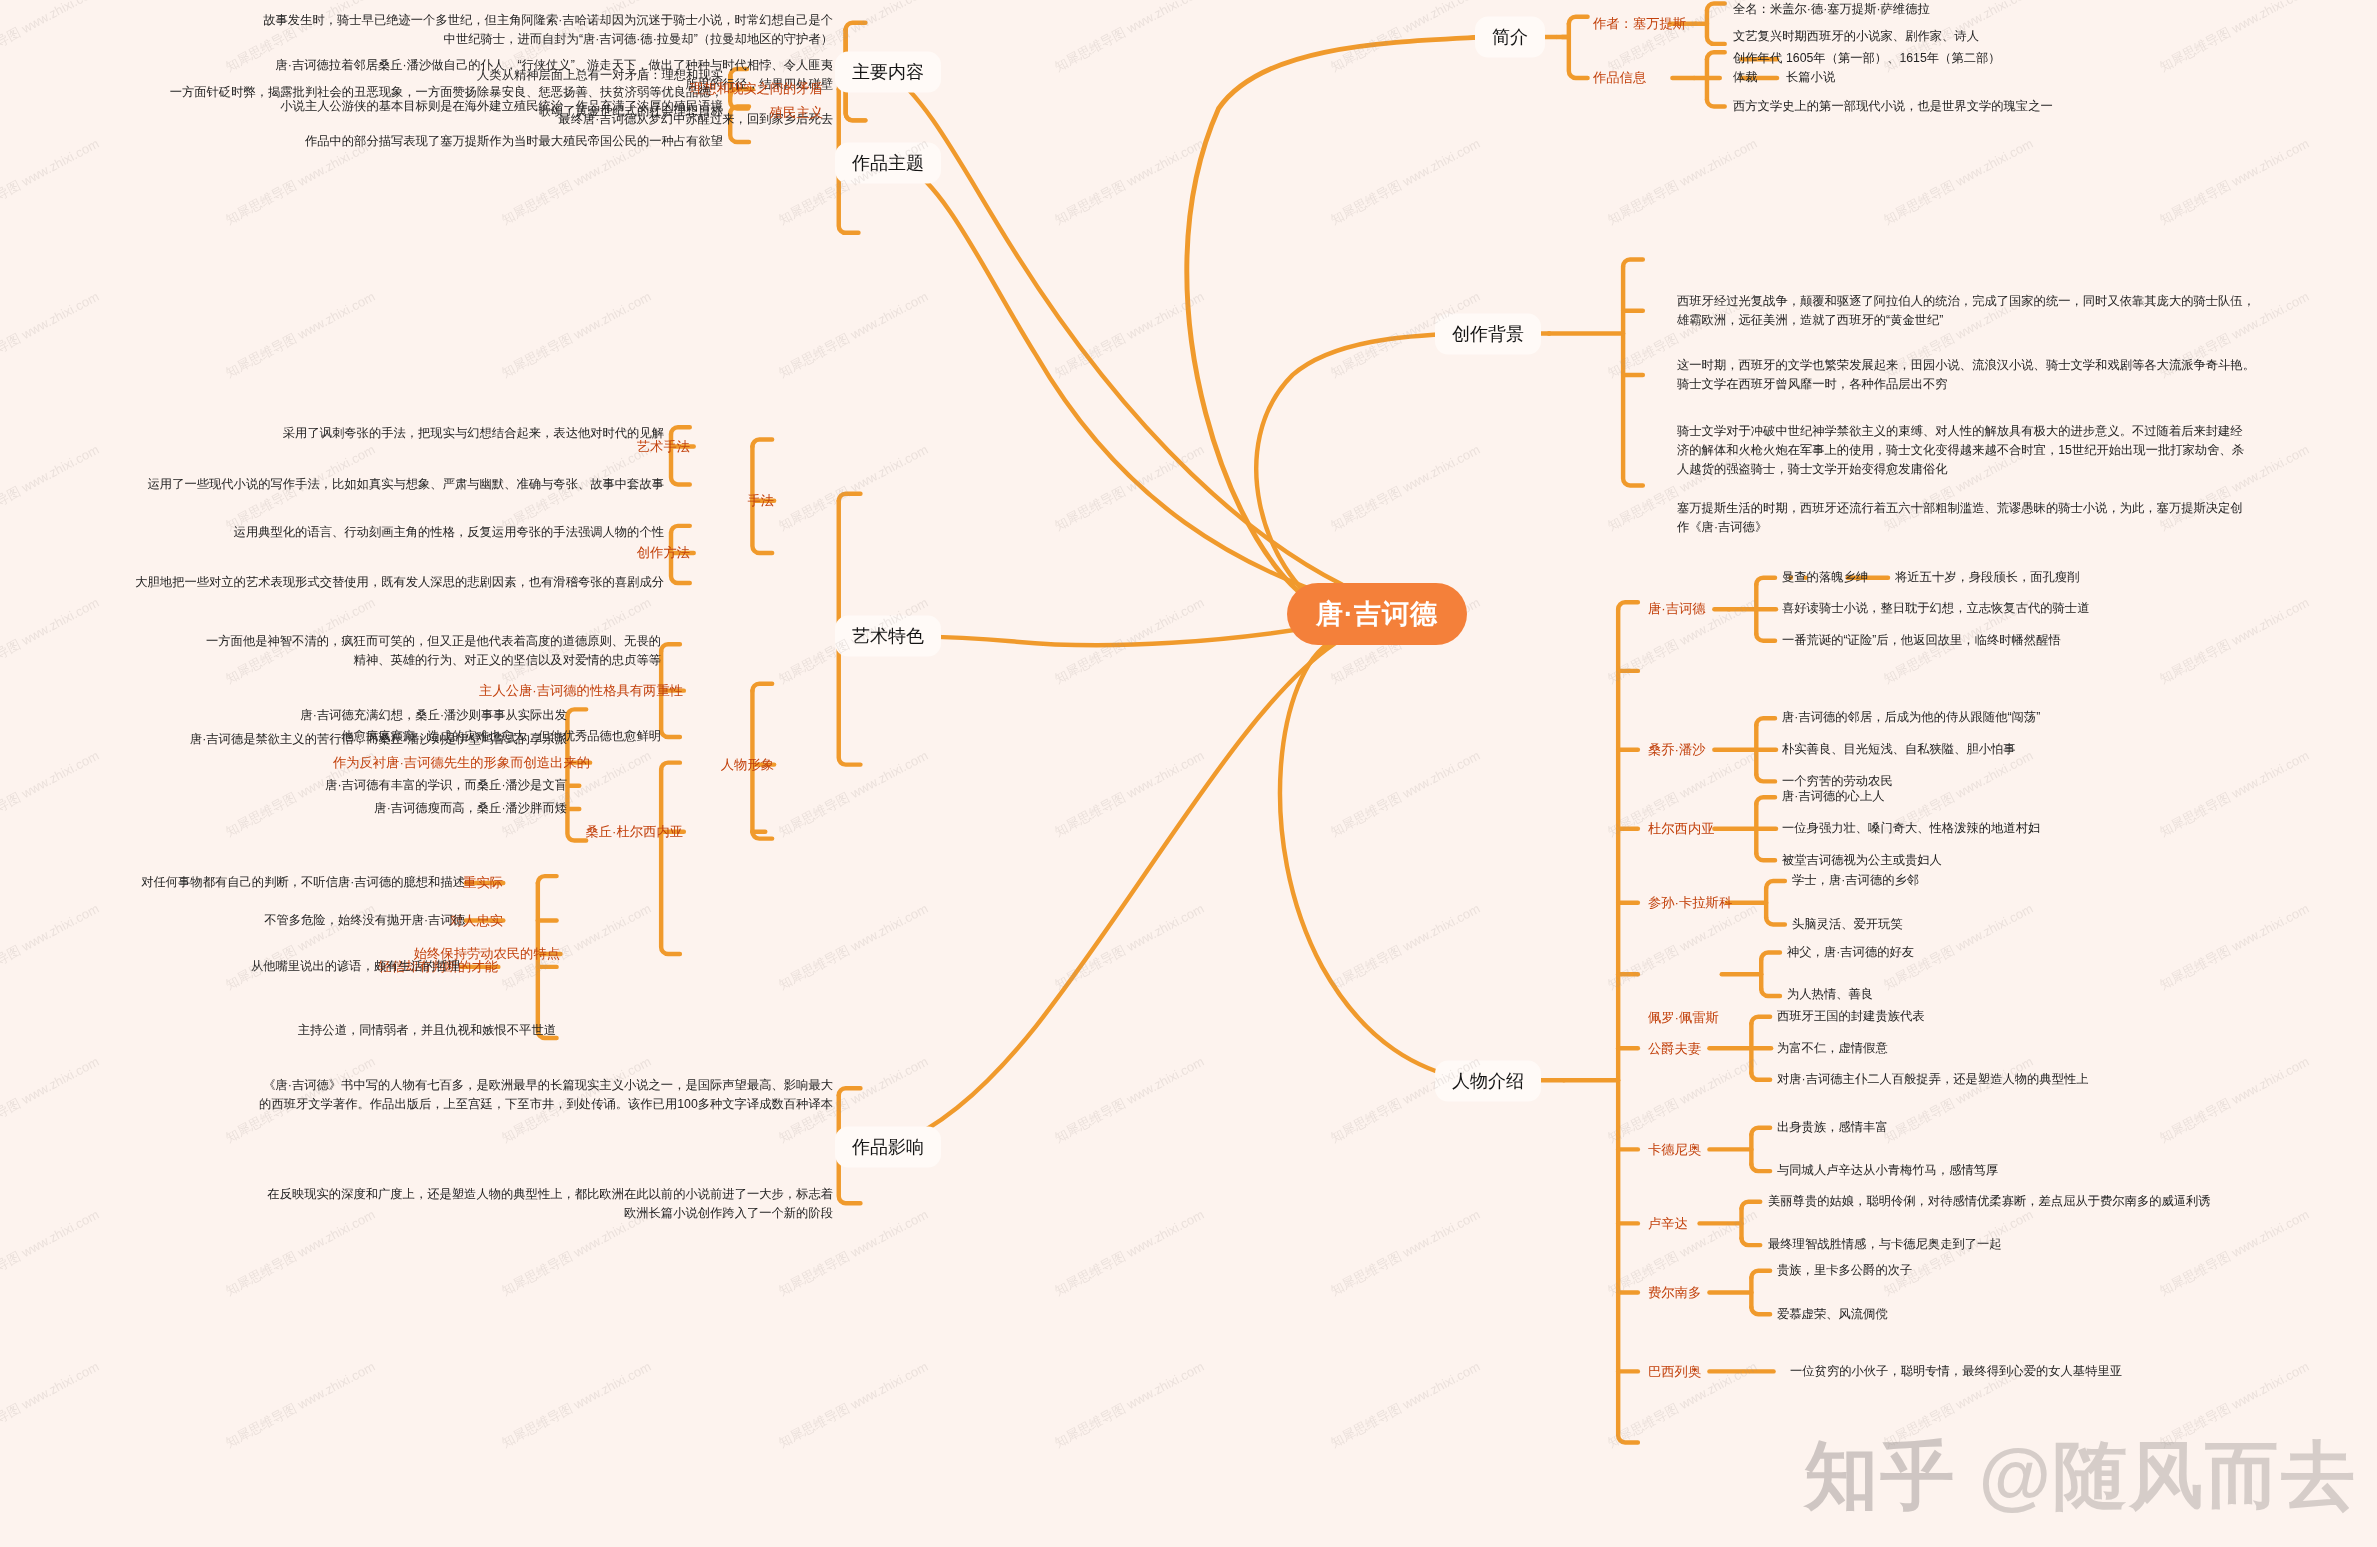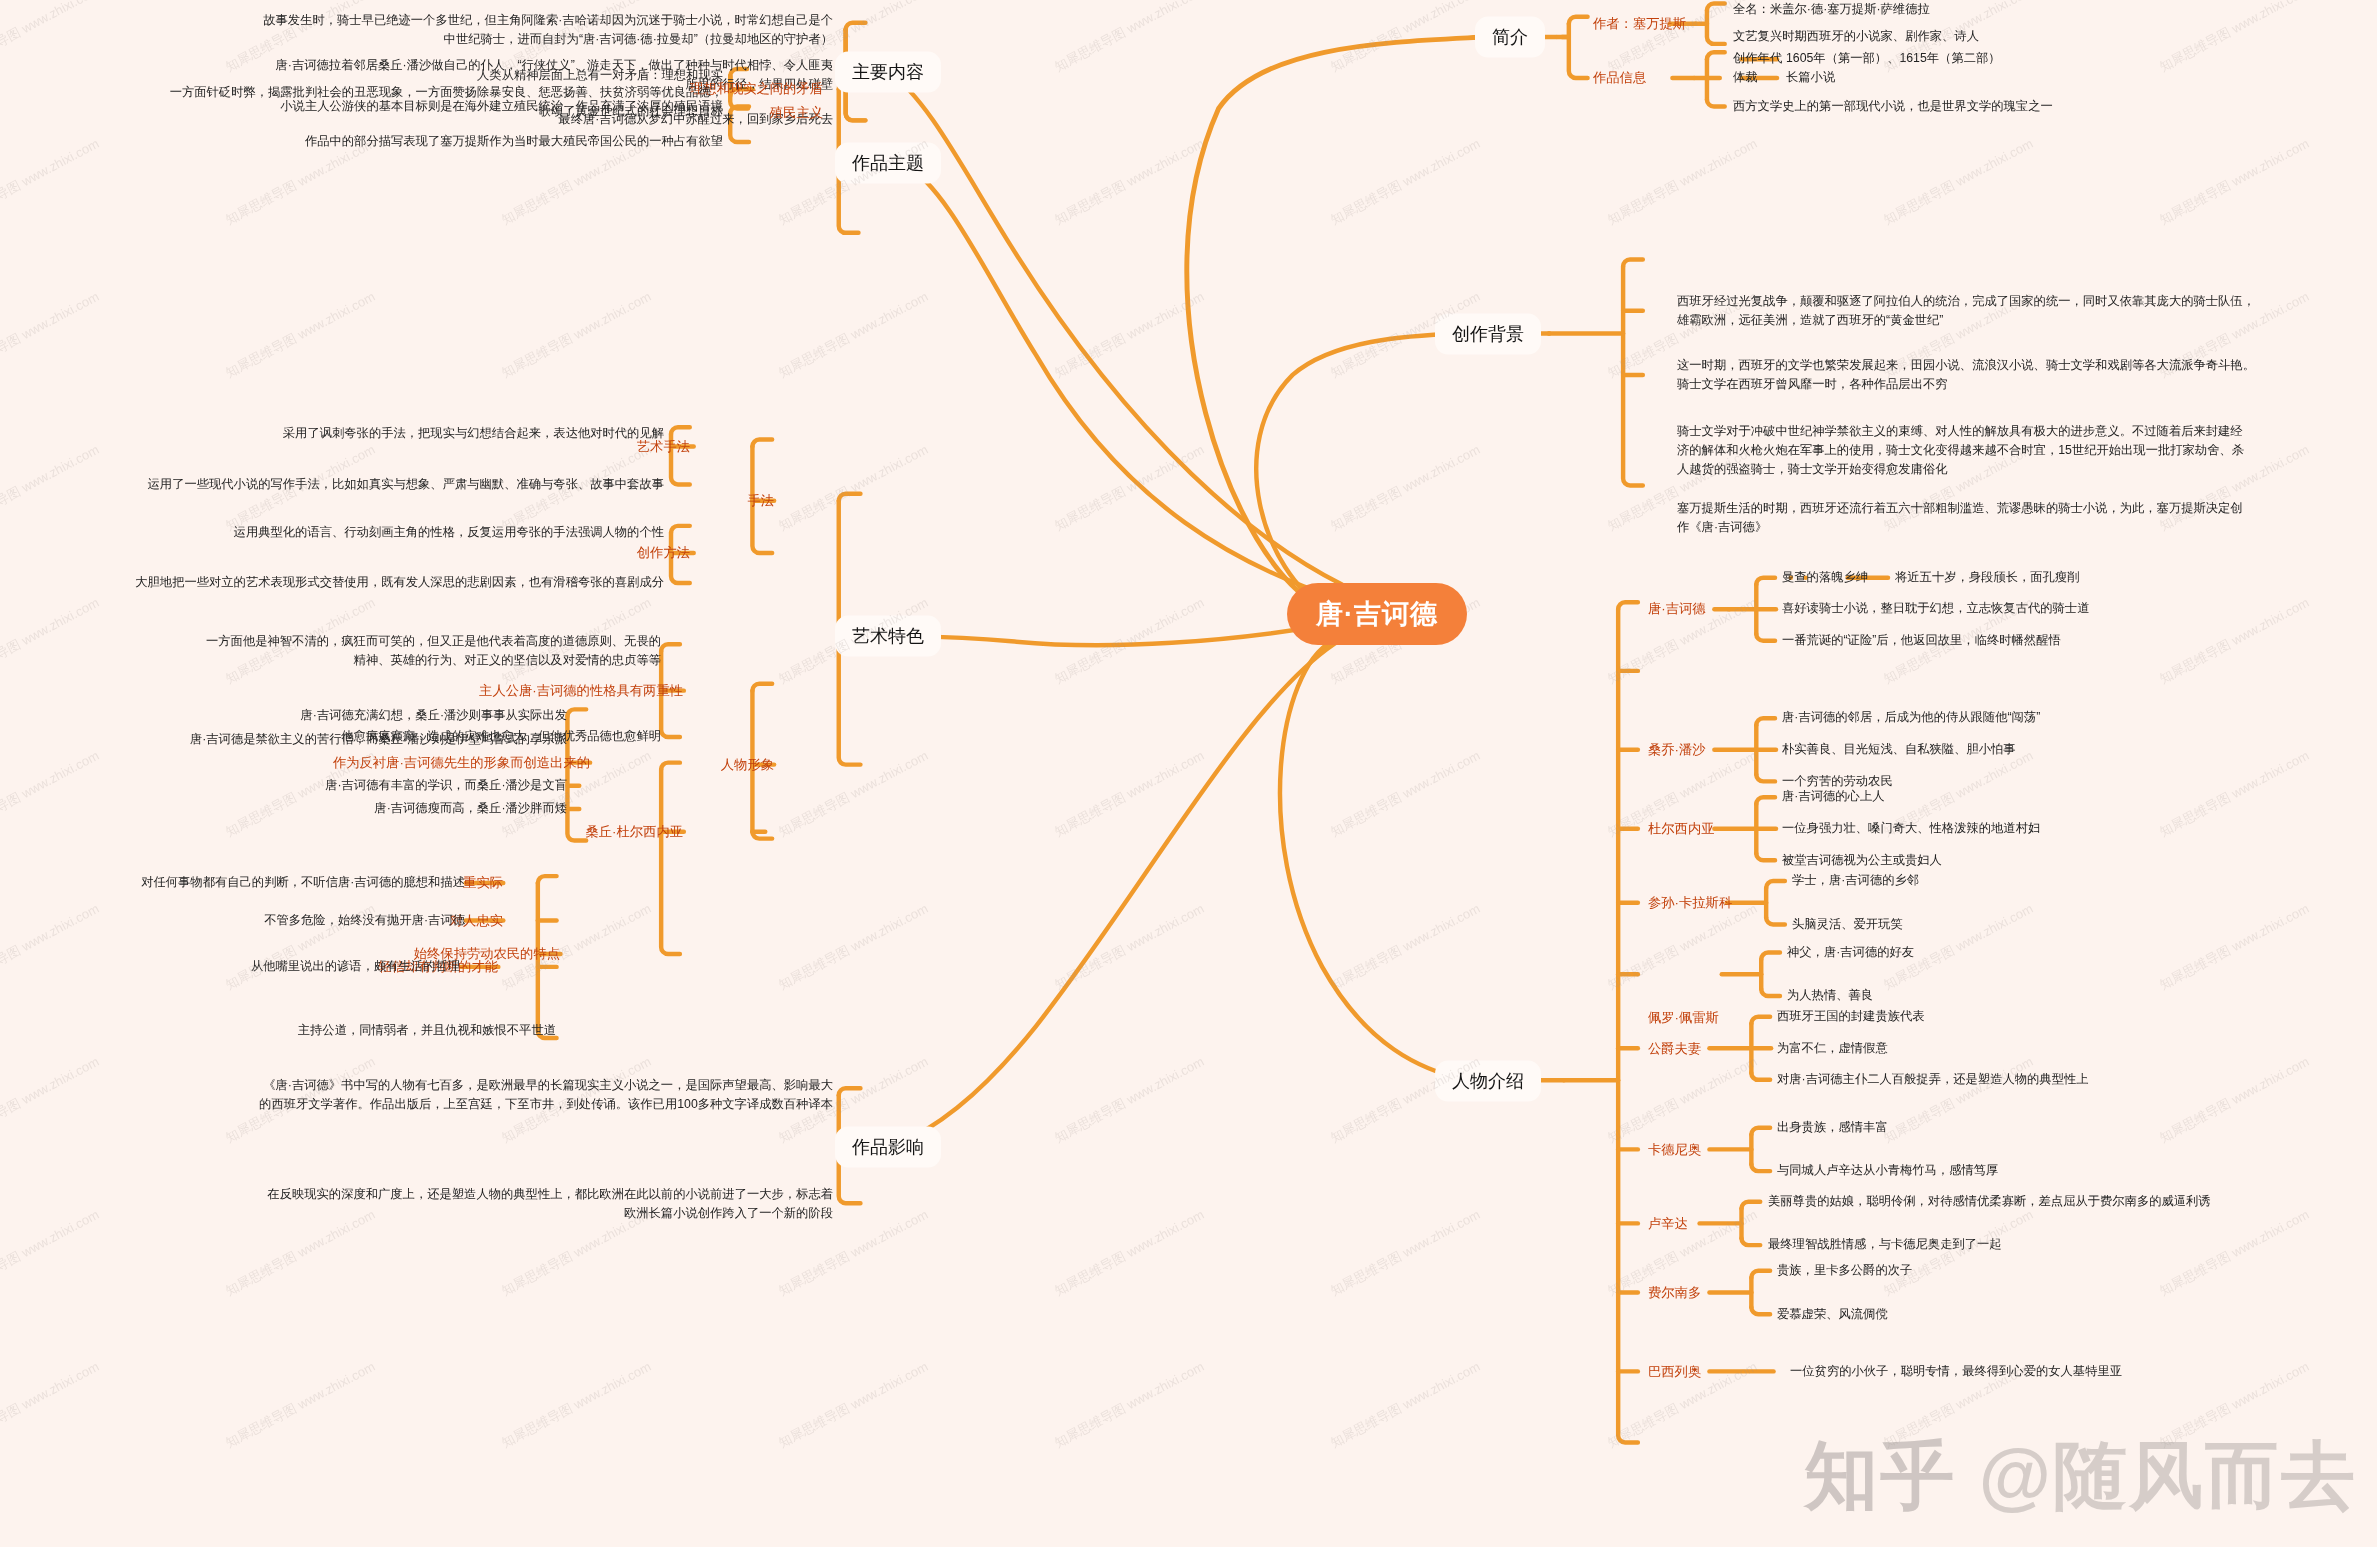--- a/index.html
+++ b/index.html
@@ -374,21 +374,21 @@
   <div class="node n-leaf l-anchor" style="left:1782px;top:782px;width:582px;">一个穷苦的劳动农民</div>
 
   <div class="node n-leaf l-anchor" style="left:1782px;top:797px;width:582px;">唐·吉诃德的心上人</div>
   <div class="node n-leaf l-anchor" style="left:1782px;top:829px;width:582px;">一位身强力壮、嗓门奇大、性格泼辣的地道村妇</div>
   <div class="node n-leaf l-anchor" style="left:1782px;top:861px;width:582px;">被堂吉诃德视为公主或贵妇人</div>
 
   <div class="node n-leaf l-anchor" style="left:1792px;top:881px;width:582px;">学士，唐·吉诃德的乡邻</div>
   <div class="node n-leaf l-anchor" style="left:1792px;top:925px;width:582px;">头脑灵活、爱开玩笑</div>
 
   <div class="node n-leaf l-anchor" style="left:1787px;top:953px;width:582px;">神父，唐·吉诃德的好友</div>
-  <div class="node n-leaf l-anchor" style="left:1787px;top:996px;width:582px;">为人热情、善良</div>
+  <div class="node n-leaf l-anchor" style="left:1787px;top:996px;width:582px;font-family:Liberation Mono, monospace;">为人热情、善良</div>
 
   <div class="node n-leaf l-anchor" style="left:1777px;top:1017px;width:582px;">西班牙王国的封建贵族代表</div>
   <div class="node n-leaf l-anchor" style="left:1777px;top:1049px;width:582px;">为富不仁，虚情假意</div>
   <div class="node n-leaf l-anchor" style="left:1777px;top:1080px;width:582px;">对唐·吉诃德主仆二人百般捉弄，还是塑造人物的典型性上</div>
 
   <div class="node n-leaf l-anchor" style="left:1777px;top:1128px;width:582px;">出身贵族，感情丰富</div>
   <div class="node n-leaf l-anchor" style="left:1777px;top:1171px;width:582px;">与同城人卢辛达从小青梅竹马，感情笃厚</div>
 
   <div class="node n-leaf l-anchor" style="left:1768px;top:1202px;width:607px;">美丽尊贵的姑娘，聪明伶俐，对待感情优柔寡断，差点屈从于费尔南多的威逼利诱</div>
   <div class="node n-leaf l-anchor" style="left:1768px;top:1245px;width:607px;">最终理智战胜情感，与卡德尼奥走到了一起</div>

